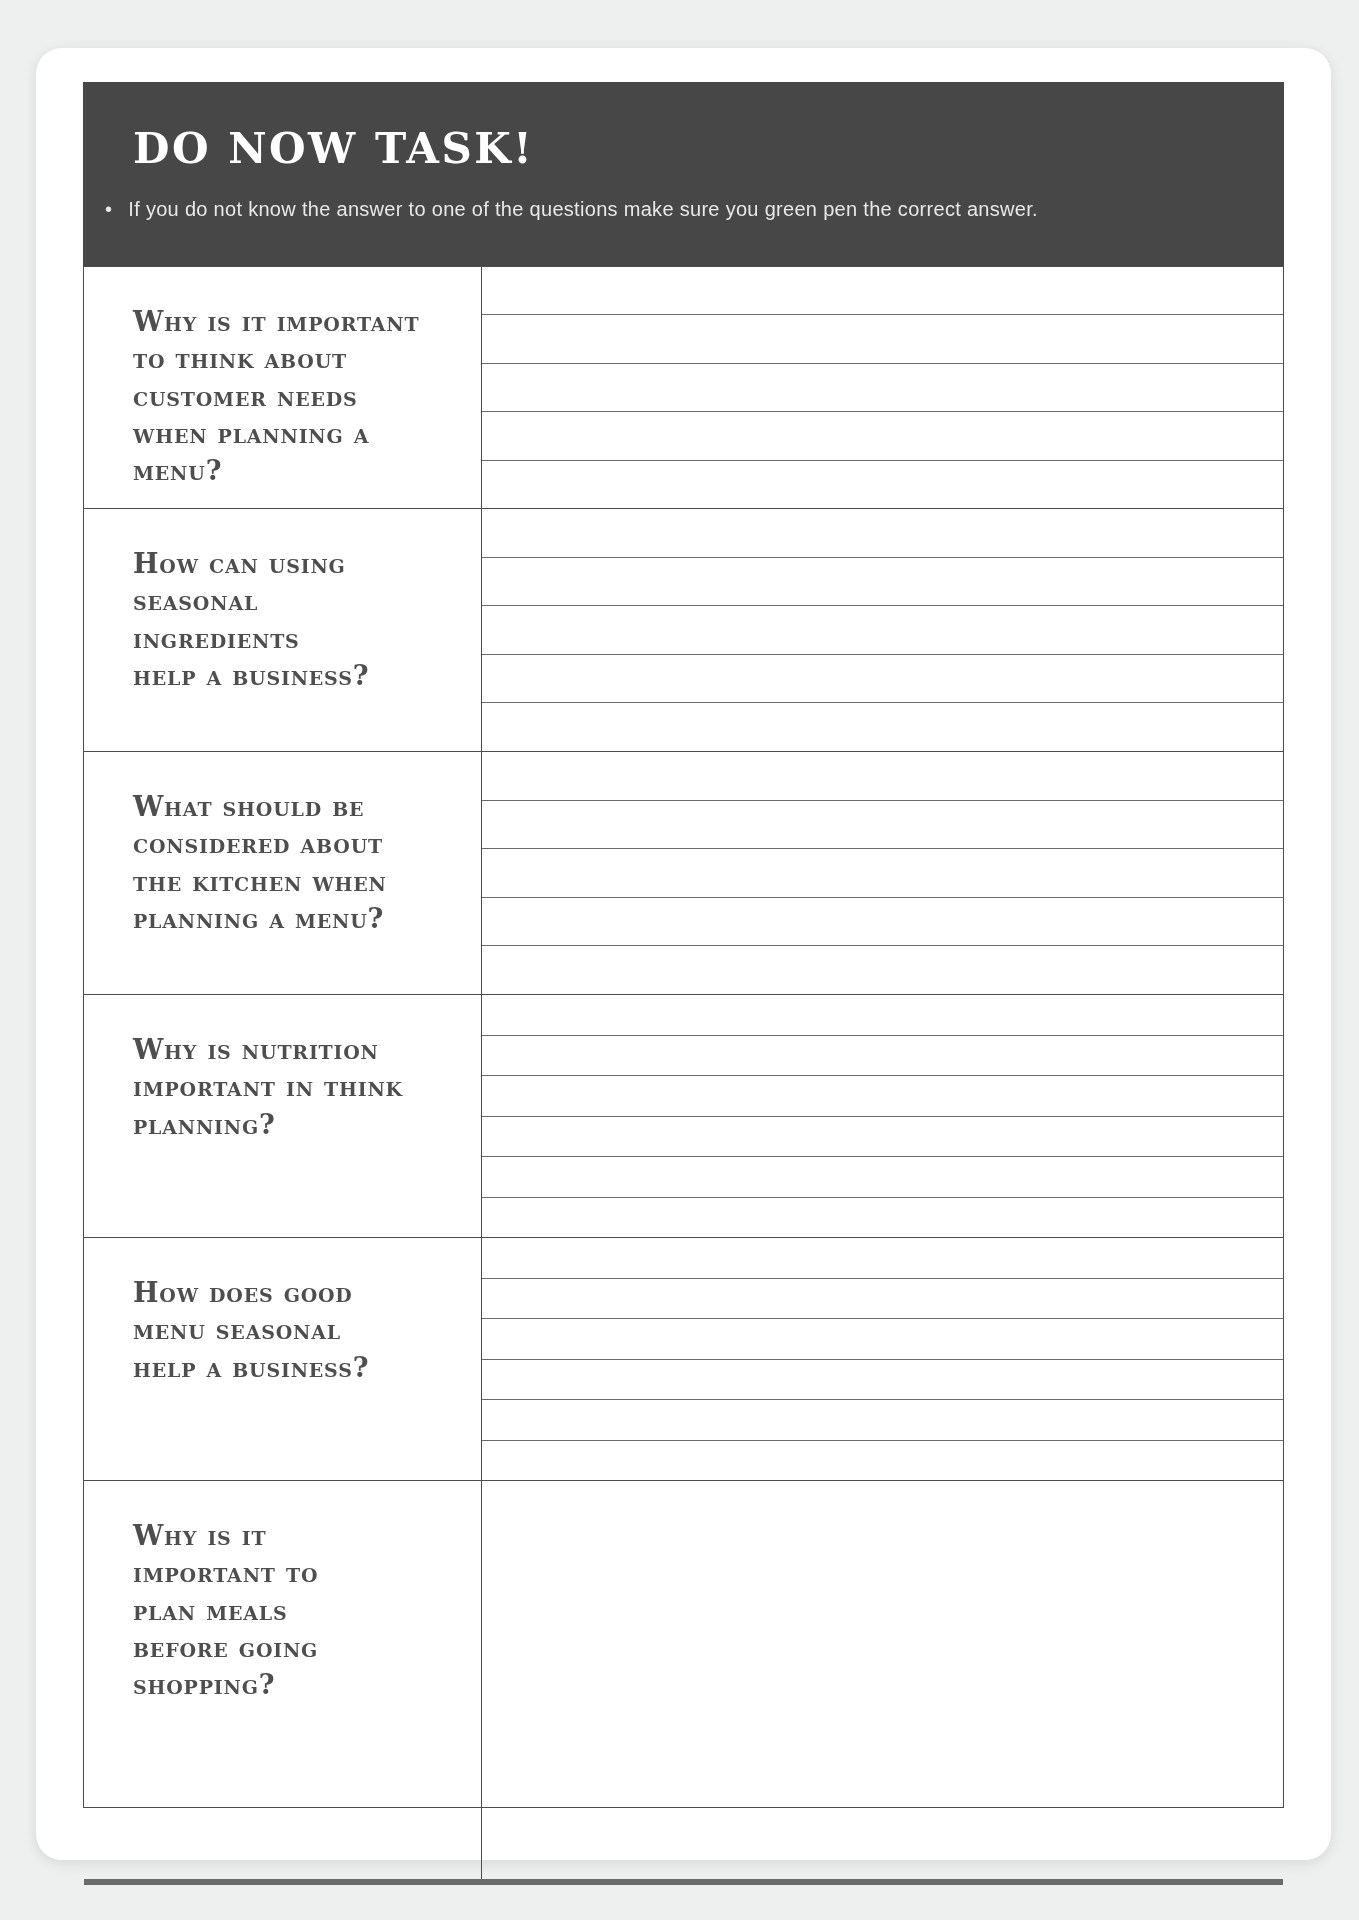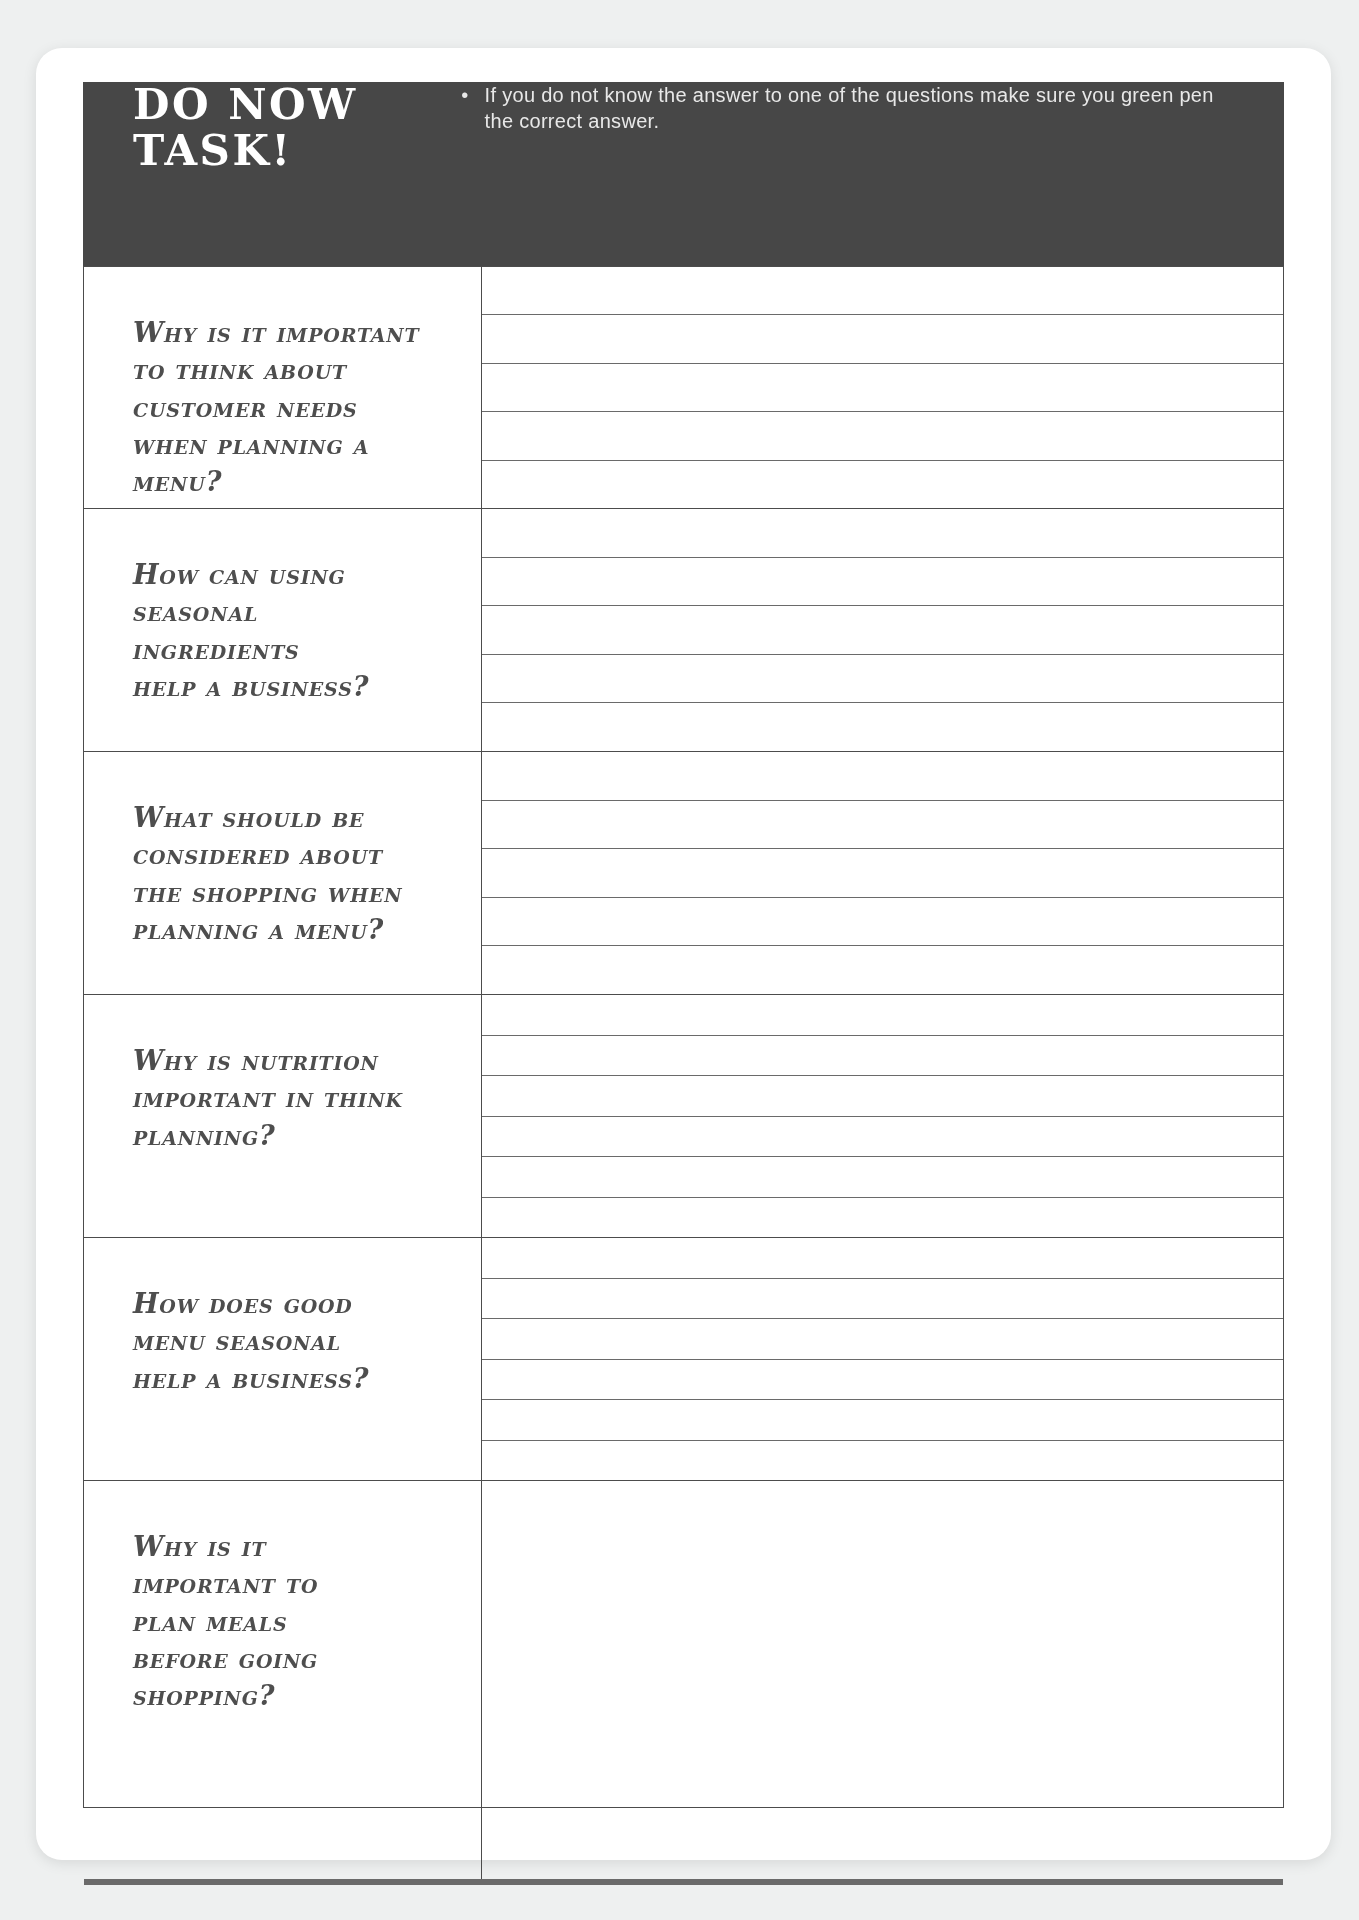--- a/index.html
+++ b/index.html
@@ -23,21 +23,21 @@
     padding: 34px 47px 0 47px;
   }
 
   .header {
     width: 1201px;
     height: 184px;
     background: #474747;
     color: #ffffff;
     padding: 0 50px;
     display: flex;
-    flex-direction: row;
+    flex-direction: column;
     justify-content: center;
     gap: 24px;
   }
 
   .header-title {
     font-family: "DejaVu Serif", "Liberation Serif", serif;
     font-weight: 700;
     font-size: 42px;
     letter-spacing: 2.5px;
     color: #ffffff;
@@ -72,22 +72,21 @@
     height: 243px;
     border-bottom: 1px solid #4c4c4c;
   }
   .row:first-child { border-top: 1px solid #4c4c4c; }
   .row:last-child { height: 326px; border-bottom: none; flex-direction: column; }
 
   .q-cell {
     width: 398px;
     flex: 0 0 398px;
     border-right: 1px solid #4c4c4c;
-    padding: 47px 28px 0 49px;
-    font-style: italic;
+    padding: 36px 28px 0 49px;
   }
 
   .q-text {
     font-family: "DejaVu Serif", "Liberation Serif", serif;
     font-weight: 700;
     font-variant: small-caps;
     font-size: 27px;
     line-height: 1.38;
     letter-spacing: 0.8px;
     color: #4e4e4e;
@@ -151,21 +150,21 @@
           <div class="seg"></div>
           <div class="seg"></div>
           <div class="seg"></div>
         </div>
     </div>
 
     <div class="row">
       <div class="q-cell">
         <div class="q-text">What should be
 considered about
-the shopping when
+the kitchen when
 planning a menu?</div>
       </div>
       <div class="a-cell">
           <div class="seg"></div>
           <div class="seg"></div>
           <div class="seg"></div>
           <div class="seg"></div>
           <div class="seg"></div>
         </div>
     </div>

